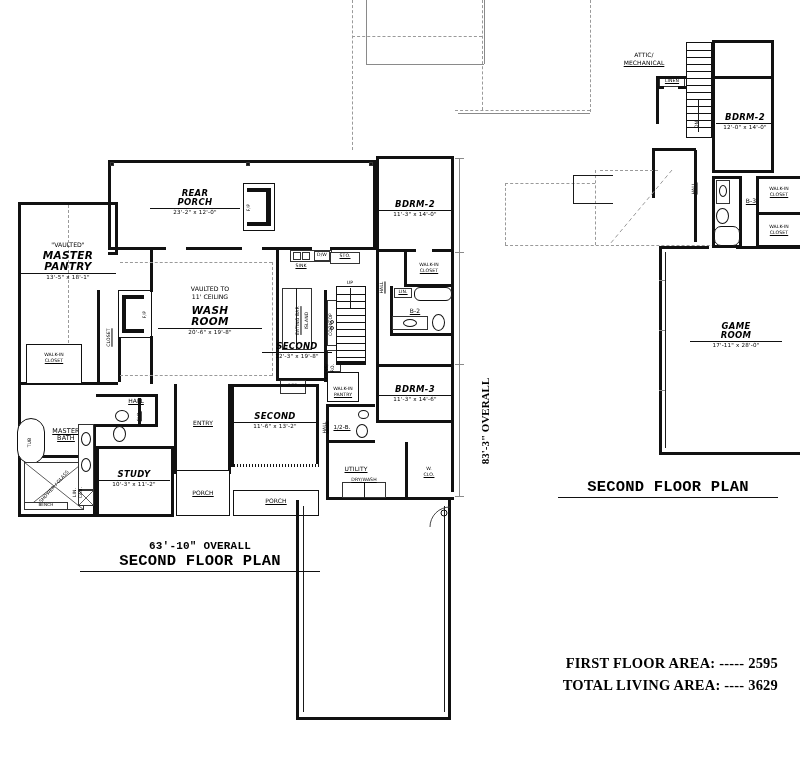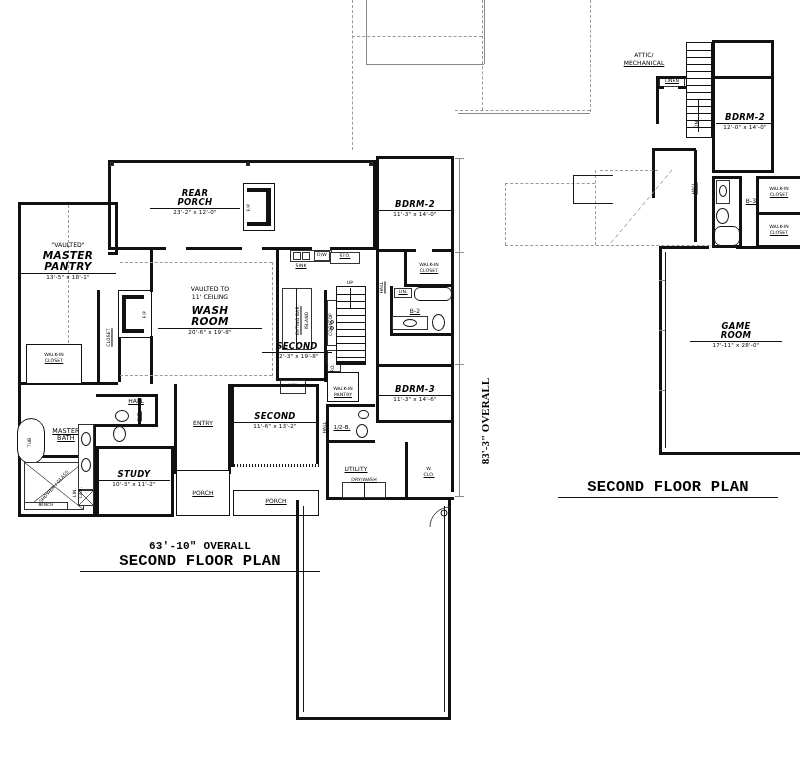--- a/index.html
+++ b/index.html
@@ -431,16 +431,18 @@
   </div>
   <div class="hair" style="left:659px;top:280px;width:6px;height:1px;"></div>
   <div class="hair" style="left:659px;top:330px;width:6px;height:1px;"></div>
   <div class="hair" style="left:659px;top:390px;width:6px;height:1px;"></div>
 
   <div class="title" style="left:558px;top:478px;width:220px;">
     <span class="l2">SECOND FLOOR PLAN</span>
   </div>
 
   <div id="areas">
+    <div class="row">FIRST FLOOR AREA: ----- 2595</div>
+    <div class="row">TOTAL LIVING AREA: ---- 3629</div>
   </div>
 
 
 </div>
 
 </body></html>

